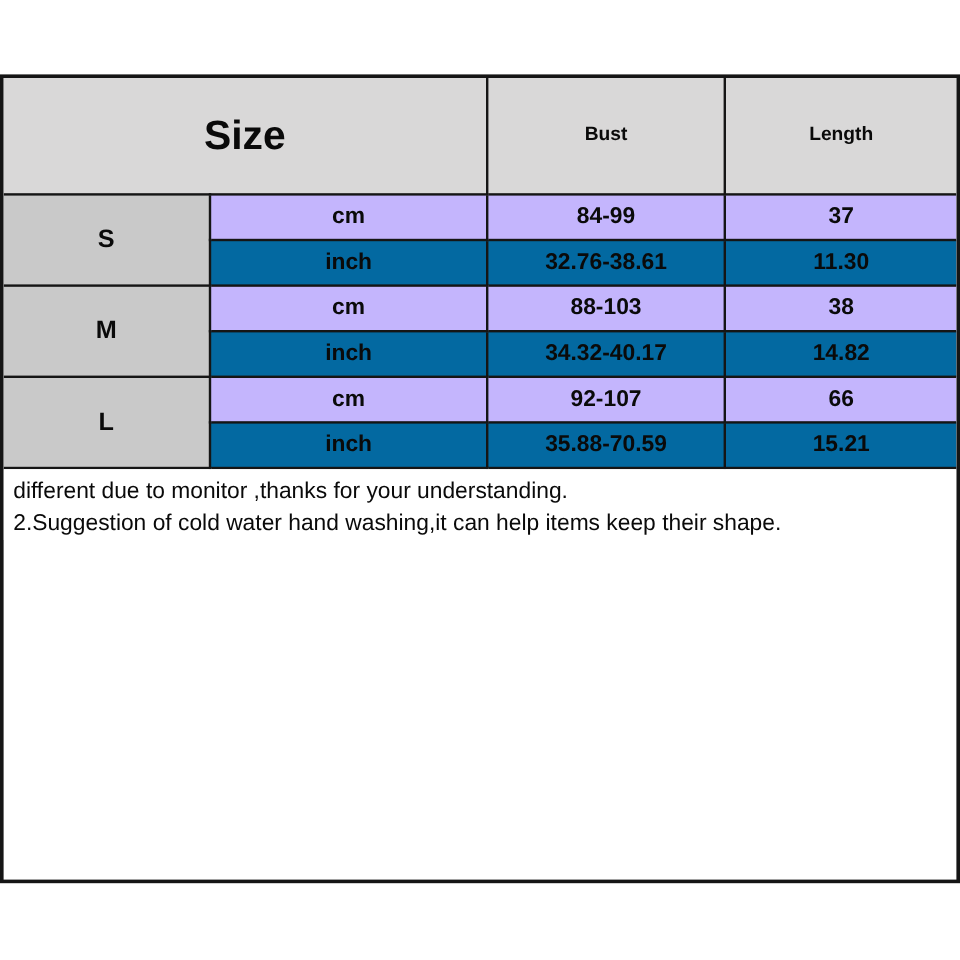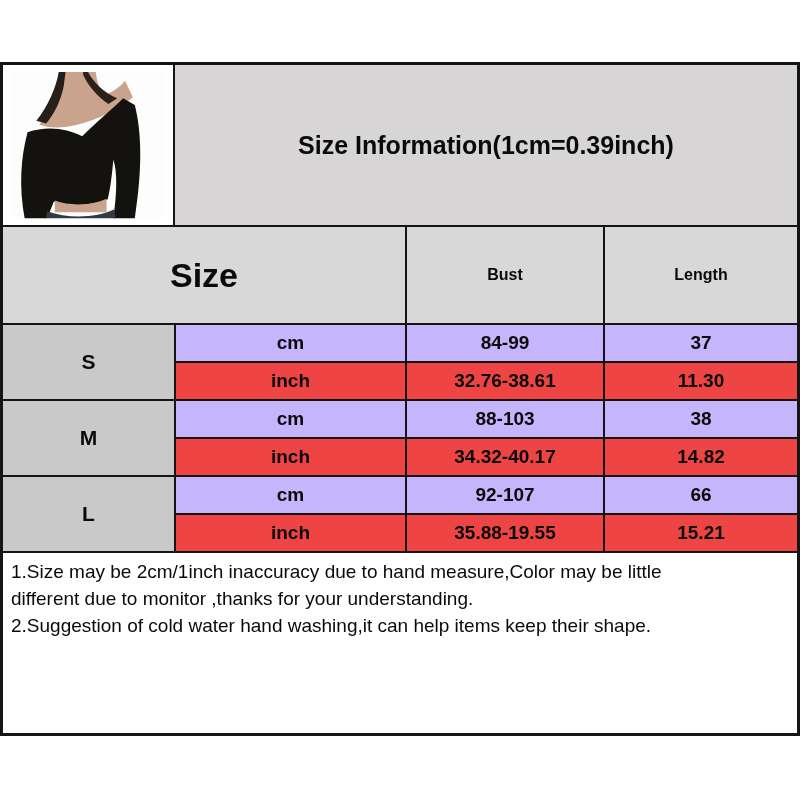--- a/index.html
+++ b/index.html
@@ -80,59 +80,37 @@
   .size-table thead th.size-col { font-size: 34px; }
   .size-table td { height: 36px; font-size: 19px; font-weight: bold; }
   .size-table td.size-label {
     background: #c9c9c9;
     font-size: 21px;
     border-left: none;
   }
   .size-table thead th:first-child { border-left: none; }
   .size-table tr > *:last-child { border-right: none; }
   tr.cm-row td { background: #c4b5fd; }
-  tr.inch-row td { background: #ef4444; }
+  tr.inch-row td { background: #0369a1; }
   
   .attention {
     background: #ffffff;
     padding: 5px 8px 0 8px;
     font-size: 19px;
     line-height: 27px;
     color: #0a0a0a;
   }
   .attention .line { white-space: nowrap; }
 </style>
 </head>
 <body>
 
 <div class="canvas">
   <div class="panel">
 
-    <div class="photo-row">
-      <div class="photo-cell">
-        <svg viewBox="0 0 160 150" aria-hidden="true">
-          <rect x="0" y="0" width="160" height="150" fill="#fdfdfd"></rect>
-
-          <path d="M52,0 L88,0 C89,10 92,19 97,24 C108,19 114,14 118,9 L126,26 C112,38 92,48 70,54 C54,58 40,58 30,54 C42,40 49,22 52,0 Z" fill="#c9a38c"></path>
-
-          <path d="M50,0 C47,17 39,35 27,50 L37,53 C45,44 52,30 55,15 L57,0 Z" fill="#271f19"></path>
-
-          <path d="M80,0 C86,11 96,21 110,27 L101,33 C90,26 80,14 75,3 L75,0 Z" fill="#2b2119"></path>
-
-          <path d="M18,62 C38,55 58,58 74,66 C88,52 104,39 116,27 L128,34 C135,62 136,98 128,150 L106,150 C110,122 110,102 106,90 C104,112 102,124 100,131 C82,138 60,138 45,133 C42,140 40,146 38,150 L15,150 C9,118 11,88 18,62 Z" fill="#14120f"></path>
-
-          <path d="M46,132 C62,138 84,137 99,130 L99,144 L46,144 Z" fill="#c9a38c"></path>
-
-          <path d="M37,150 L38,143 C60,151 88,150 107,141 L108,150 Z" fill="#343a44"></path>
-        </svg>
-      </div>
-      <div class="title-cell">
-        <span class="title-text">Size Information(1cm=0.39inch)</span>
-      </div>
-    </div>
 
     <table class="size-table">
       <colgroup>
         <col style="width:172px">
         <col style="width:231px">
         <col style="width:198px">
         <col>
       </colgroup>
       <thead>
         <tr>
@@ -165,26 +143,25 @@
           <td>14.82</td>
         </tr>
         <tr class="cm-row">
           <td class="size-label" rowspan="2">L</td>
           <td>cm</td>
           <td>92-107</td>
           <td>66</td>
         </tr>
         <tr class="inch-row">
           <td>inch</td>
-          <td>35.88-19.55</td>
+          <td>35.88-70.59</td>
           <td>15.21</td>
         </tr>
       </tbody>
     </table>
 
     <div class="attention">
-      <div class="line">1.Size may be 2cm/1inch inaccuracy due to hand measure,Color may be little</div>
       <div class="line">different due to monitor ,thanks for your understanding.</div>
       <div class="line">2.Suggestion of cold water hand washing,it can help items keep their shape.</div>
     </div>
 
   </div>
 </div>
 
 </body></html>

